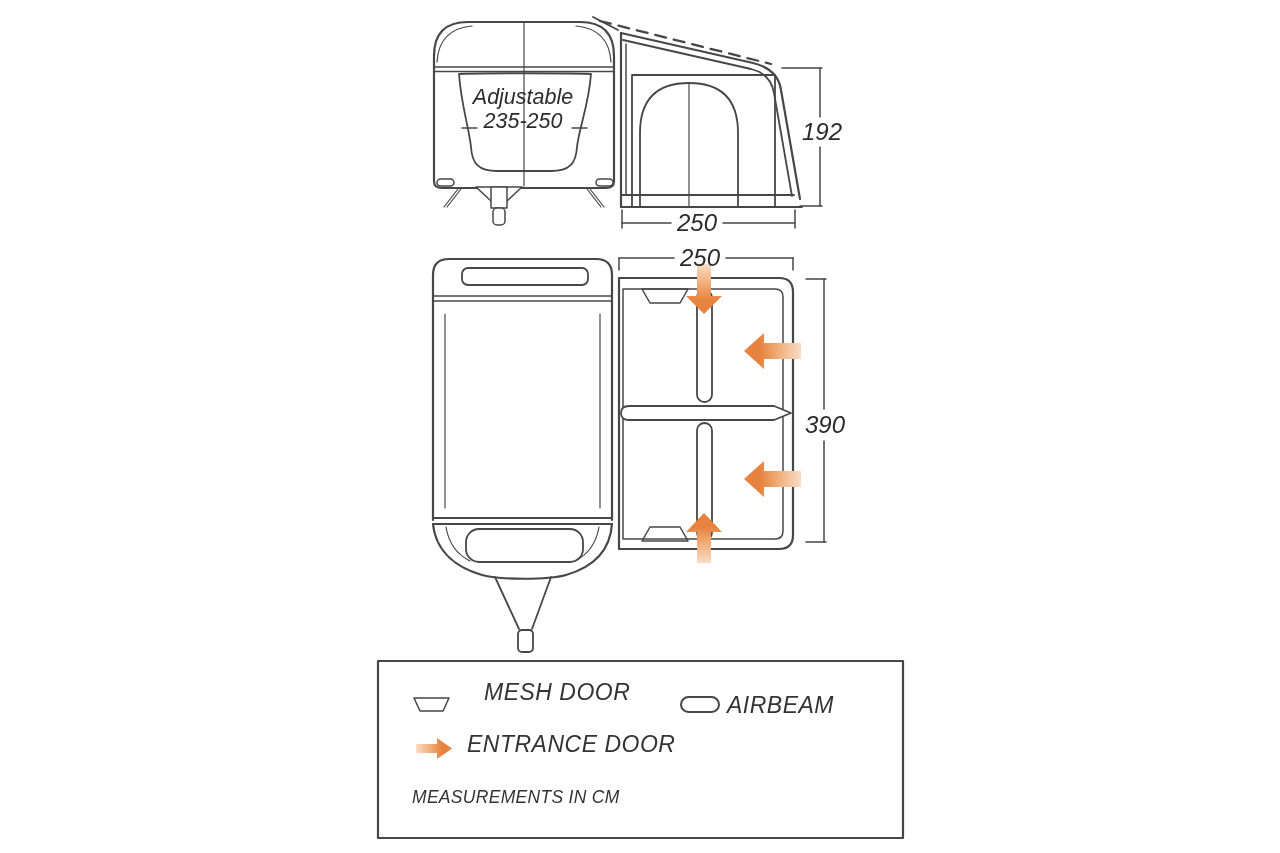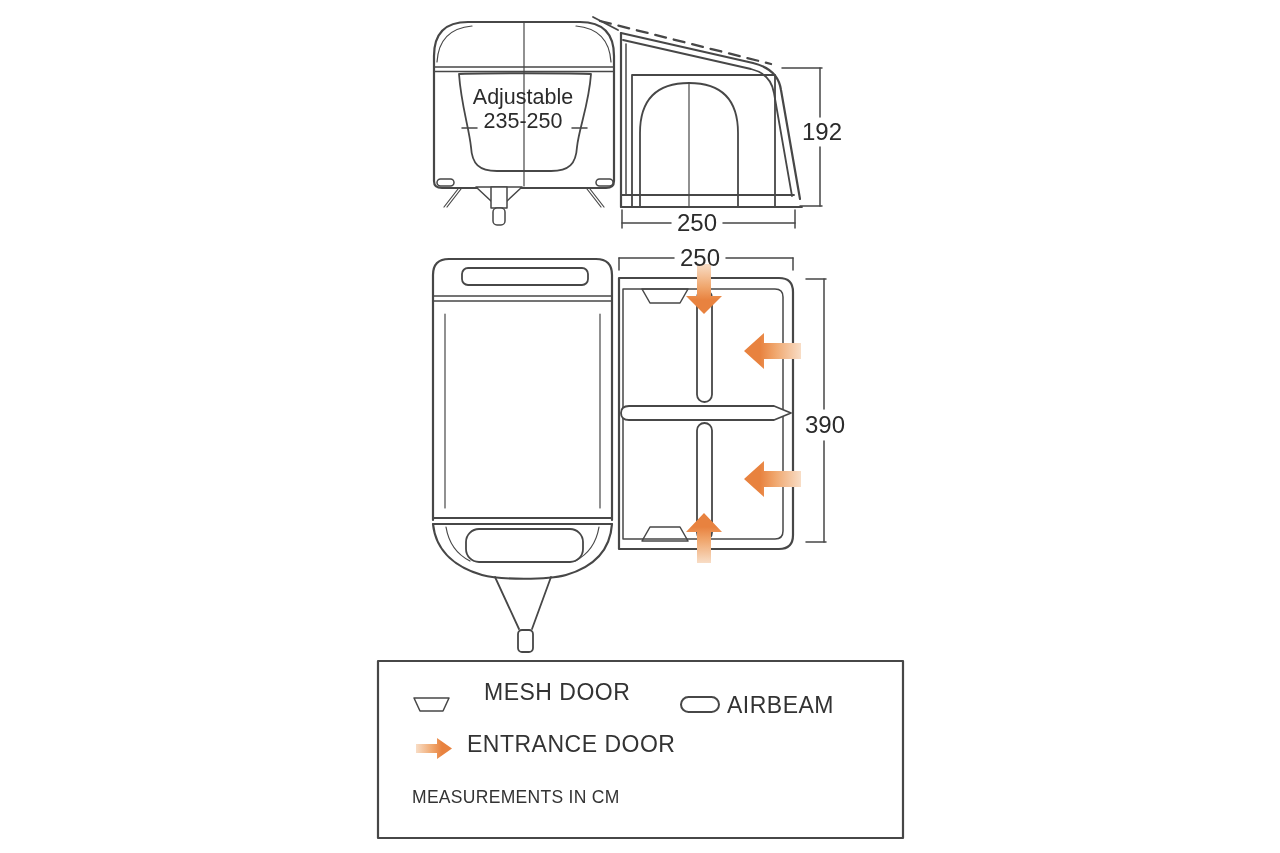--- a/index.html
+++ b/index.html
@@ -1,17 +1,17 @@
 <!DOCTYPE html>
 <html><head>
 <meta charset="utf-8">
 <style>
   html,body{margin:0;padding:0;background:#ffffff;}
   .canvas{position:relative;width:1280px;height:853px;background:#ffffff;overflow:hidden;
-          font-family:"Liberation Sans", sans-serif;}
+          font-family:"Liberation Sans", sans-serif;font-style:italic;}
   svg{display:block;}
   .ln{fill:none;stroke:#474747;stroke-linecap:round;stroke-linejoin:round;}
   .s22{stroke-width:2.2;}
   .s18{stroke-width:1.8;}
   .s15{stroke-width:1.5;}
   .s12{stroke-width:1.2;}
   .fw{fill:#ffffff;}
   text{fill:#2b2b2b;font-family:"Liberation Sans", sans-serif;}
   .dim-text{font-size:24px;}
   .adj-text{font-size:21.5px;}

